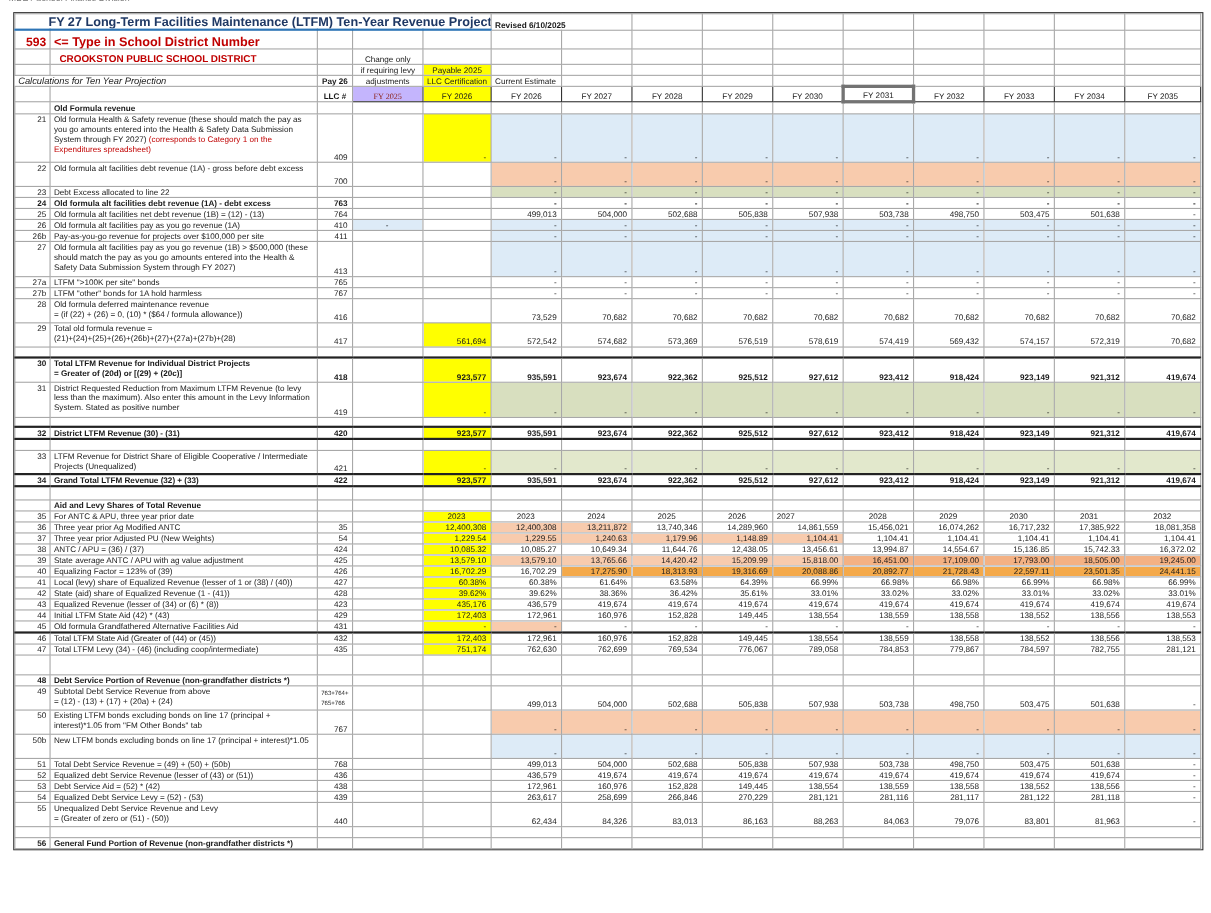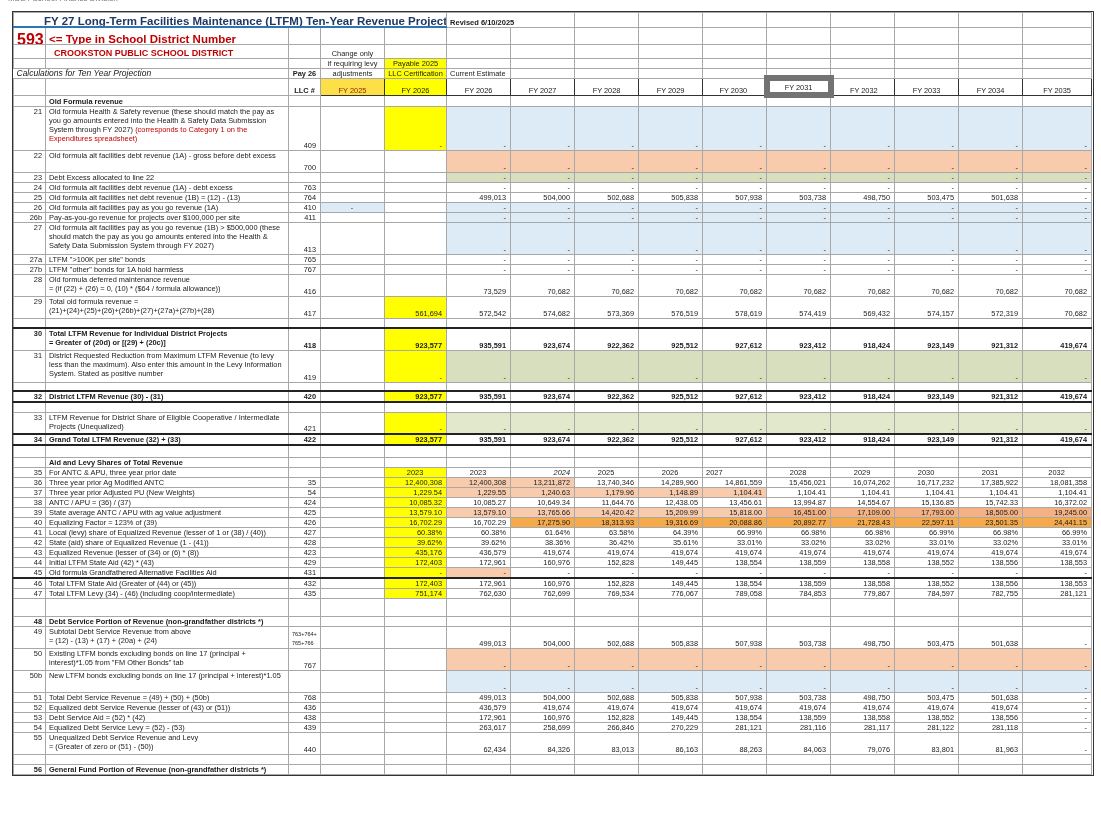--- a/index.html
+++ b/index.html
@@ -9,28 +9,28 @@
   table{border-collapse:collapse;table-layout:fixed;width:1079px;}
   td{border:1px solid #a8a8a8;padding:0 3px;font-size:7.4px;line-height:9px;vertical-align:bottom;overflow:hidden;white-space:nowrap;}
   td.desc{white-space:normal;vertical-align:top;}
   td.ln{text-align:right;padding-right:3px;vertical-align:top;}
   td.llc{text-align:right;padding-right:4px;}
   td.num{text-align:right;padding-right:4px;}
   td.ctr{text-align:center;}
   .title-row td{height:13px;}
   .title{font-size:11.5px;font-weight:bold;color:#1f3864;padding-left:30px;border-bottom:2px solid #2e75b6;}
   .revised{font-size:7.5px;font-weight:bold;}
-  .dist-num{font-size:16px;font-weight:bold;color:#c00000;text-align:right;}
+  .dist-num{font-size:11px;font-weight:bold;color:#c00000;text-align:right;}
   .dist-label{font-size:11.5px;font-weight:bold;color:#c00000;}
   .dist-name{font-size:9px;font-weight:bold;color:#c00000;padding-left:8px;}
   .calc{font-size:8.5px;font-style:italic;}
   .bold{font-weight:bold;}
   .red-txt{color:#c00000;}
   .y{background:#ffff00;}
-  .redcell{background:#fde047;color:#8a1d12;}
+  .redcell{background:#c4b5fd;color:#8a1d12;font-family:Liberation Serif, serif;}
   .blue{background:#ddebf7;}
   .peach{background:#f8cbad;}
   .orange{background:#f4b183;}
   .dorange{background:#f4a94a;}
   .olive{background:#d8dfbf;}
   .lightolive{background:#e2e8cc;}
   .hdr-fy td{height:11px;}
   .thick-top td{border-top:2px solid #222;}
   .thick-bot td{border-bottom:2px solid #222;}
 </style>
@@ -143,21 +143,21 @@
       <td></td>
           <td></td>
       <td class="ctr bold">LLC #</td>
       <td class="ctr redcell" style="border:1px solid #333">FY 2025</td>
       <td class="ctr y" style="border:1px solid #333">FY 2026</td>
       <td class="ctr" style="border:1px solid #333">FY 2026</td>
       <td class="ctr" style="border:1px solid #333">FY 2027</td>
       <td class="ctr" style="border:1px solid #333">FY 2028</td>
       <td class="ctr" style="border:1px solid #333">FY 2029</td>
       <td class="ctr" style="border:1px solid #333">FY 2030</td>
-      <td class="ctr" style="border:6px solid #737373">FY 2031</td>
+      <td class="ctr" style="border:3px solid #737373">FY 2031</td>
       <td class="ctr" style="border:1px solid #333">FY 2032</td>
       <td class="ctr" style="border:1px solid #333">FY 2033</td>
       <td class="ctr" style="border:1px solid #333">FY 2034</td>
       <td class="ctr" style="border:1px solid #333">FY 2035</td>
     </tr>
     <tr style="height:11px">
       <td></td>
       <td class="bold">Old Formula revenue</td>
       <td></td>
           <td></td>
@@ -217,21 +217,21 @@
           <td class="num olive">-</td>
           <td class="num olive">-</td>
           <td class="num olive">-</td>
           <td class="num olive">-</td>
           <td class="num olive">-</td>
           <td class="num olive">-</td>
           <td class="num olive">-</td>
           <td class="num olive">-</td>
           <td class="num olive">-</td>
         </tr>
-        <tr style="height: 10px;">
+        <tr style="height: 10px; font-weight: bold;">
           <td class="ln">24</td>
           <td class="desc"><span>Old formula alt facilities debt revenue (1A) -  debt excess</span></td>
           <td class="llc">763</td>
           <td class="num"></td>
           <td class="num"></td>
           <td class="num">-</td>
           <td class="num">-</td>
           <td class="num">-</td>
           <td class="num">-</td>
           <td class="num">-</td>
@@ -547,21 +547,21 @@
           <td></td>
           <td></td>
         </tr>
         <tr style="height: 10px;">
           <td class="ln">35</td>
           <td class="desc"><span>For ANTC &amp; APU, three year prior date</span></td>
           <td class="llc"></td>
           <td class="num"></td>
           <td class="num y" style="text-align: center;">2023</td>
           <td class="num" style="text-align: center;">2023</td>
-          <td class="num" style="text-align: right; font-style: italic;">2024</td>
+          <td class="num" style="text-align: center;">2024</td>
           <td class="num" style="text-align: center;">2025</td>
           <td class="num" style="text-align: center;">2026</td>
           <td class="num" style="text-align: left;">2027</td>
           <td class="num" style="text-align: center;">2028</td>
           <td class="num" style="text-align: center;">2029</td>
           <td class="num" style="text-align: center;">2030</td>
           <td class="num" style="text-align: center;">2031</td>
           <td class="num" style="text-align: center;">2032</td>
         </tr>
         <tr style="height: 10px;">

